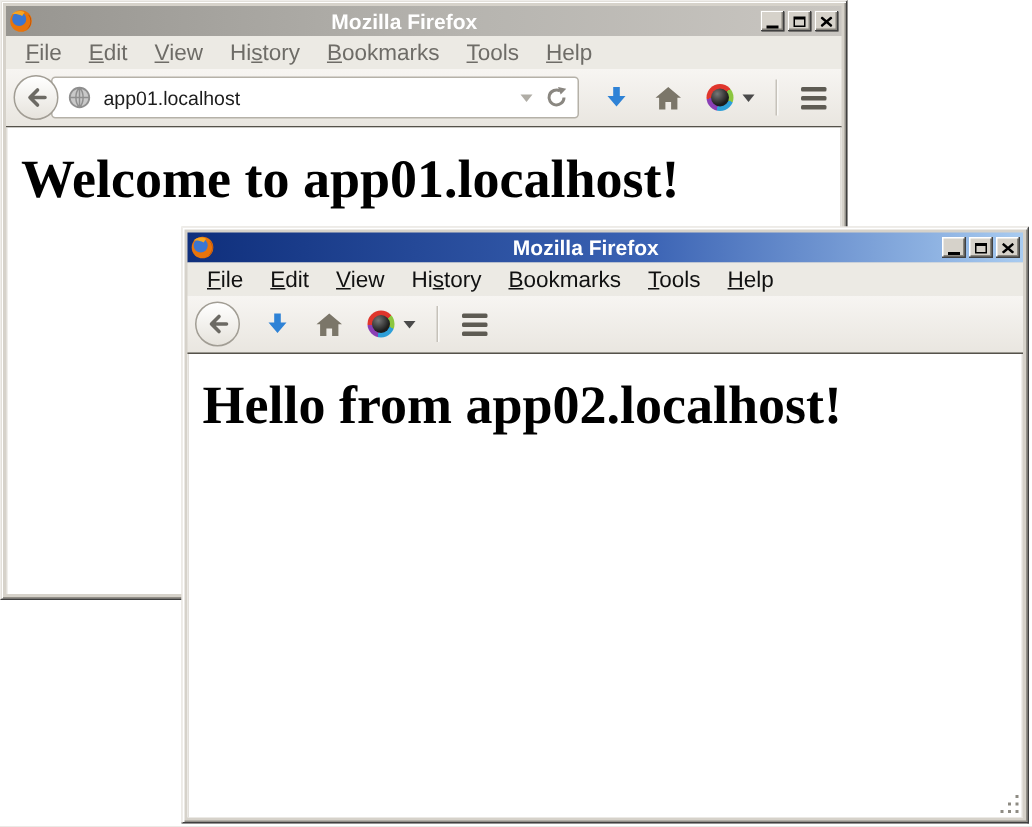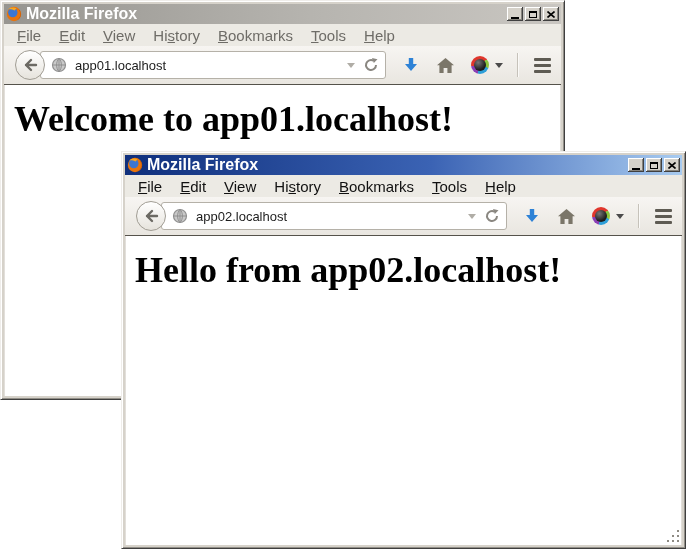--- a/index.html
+++ b/index.html
@@ -22,22 +22,22 @@
   #win2{left:121px;top:151px;width:565px;height:398px;}
 
   
   .titlebar{
     height:20px;flex:0 0 20px;display:flex;align-items:center;
     padding:0 2px;
   }
   .titlebar.active{background:linear-gradient(to right,#0f2f7c,#3b63b4 55%,#a8cbf0);}
   .titlebar.inactive{background:linear-gradient(to right,#979590,#b6b4af 55%,#c9c6c1);}
   .title-text{
-    color:#ffffff;font-weight:bold;font-size:16px;margin-left:4px;
-    white-space:nowrap;flex:1;
+    color:#ffffff;font-weight:bold;font-size:14px;margin-left:12px;
+    white-space:nowrap;flex:1;text-align:center;
   }
   .fxlogo{width:16px;height:16px;flex:0 0 16px;}
   .tb-buttons{display:flex;}
   .tb-btn{
     width:16px;height:14px;margin-left:2px;background:#d6d2ca;
     box-shadow:inset -1px -1px 0 #404040, inset 1px 1px 0 #ffffff, inset -2px -2px 0 #87847d;
     display:flex;align-items:center;justify-content:center;
   }
   .glyph-min{width:8px;height:2px;background:#000;margin-top:7px;}
   .glyph-max{width:8px;height:7px;box-sizing:border-box;border:1px solid #000;border-top-width:2px;}
@@ -50,21 +50,21 @@
   .menubar.dim{color:#6e6c67;}
   .menubar.normal{color:#111111;}
   .menu-item{padding:2px 9px;white-space:nowrap;}
   .ak{text-decoration:underline;}
 
   
   .navbar{
     height:38px;flex:0 0 38px;display:flex;align-items:center;
     background:linear-gradient(#f7f5f2,#e9e6e0);
     border-bottom:1px solid #55524b;
-    padding:0 10px 0 11px;
+    padding:0 10px 0 5px;
   }
   .back-btn{
     width:30px;height:30px;border-radius:50%;
     background:linear-gradient(#ffffff,#e6e3dc);
     border:1px solid #a19d94;box-sizing:border-box;
     display:flex;align-items:center;justify-content:center;
     position:relative;z-index:2;flex:0 0 30px;
   }
   .urlbar{
     flex:1;height:28px;box-sizing:border-box;margin-left:-5px;
@@ -236,32 +236,20 @@
       <span class="menu-item"><span class="ak">T</span>ools</span>
       <span class="menu-item"><span class="ak">H</span>elp</span>
     </div>
 
   <div class="navbar">
     <span class="back-btn">
       <svg width="15" height="14" viewBox="0 0 15 14">
         <path d="M8 2 L3 7 L8 12 M3 7 H13" stroke="#6c6a64" stroke-width="2.4" fill="none" stroke-linecap="round" stroke-linejoin="round"></path>
       </svg>
     </span>
-    <span class="urlbar">
-      <svg width="16" height="16" viewBox="0 0 16 16">
-        <circle cx="8" cy="8" r="6.5" fill="#c9c9c9" stroke="#8f8f8f" stroke-width="1.2"></circle>
-        <path d="M1.5 8 H14.5 M8 1.5 V14.5 M8 1.5 C4.8 4.5 4.8 11.5 8 14.5 M8 1.5 C11.2 4.5 11.2 11.5 8 14.5" stroke="#8f8f8f" stroke-width="1" fill="none"></path>
-      </svg>
-      <span class="url-text">app02.localhost</span>
-      <span class="caret-down"></span>
-      <svg width="16" height="16" viewBox="0 0 16 16">
-        <path d="M13 8 A5 5 0 1 1 10.4 3.6" stroke="#8a8781" stroke-width="2" fill="none"></path>
-        <path d="M9 1 L14.5 2.2 L10.8 6 Z" fill="#8a8781"></path>
-      </svg>
-    </span>
     <span class="tool-btn">
       <svg width="18" height="18" viewBox="0 0 18 18">
         <path d="M6.8 2 H11.2 V8 H15 L9 15 L3 8 H6.8 Z" fill="#2e82d6"></path>
       </svg>
     </span>
     <span class="tool-btn">
       <svg width="19" height="17" viewBox="0 0 19 17">
         <path d="M9.5 1 L18 8.2 H15.6 V16 H11.4 V11 H7.6 V16 H3.4 V8.2 H1 Z" fill="#7b7669"></path>
       </svg>
     </span>

